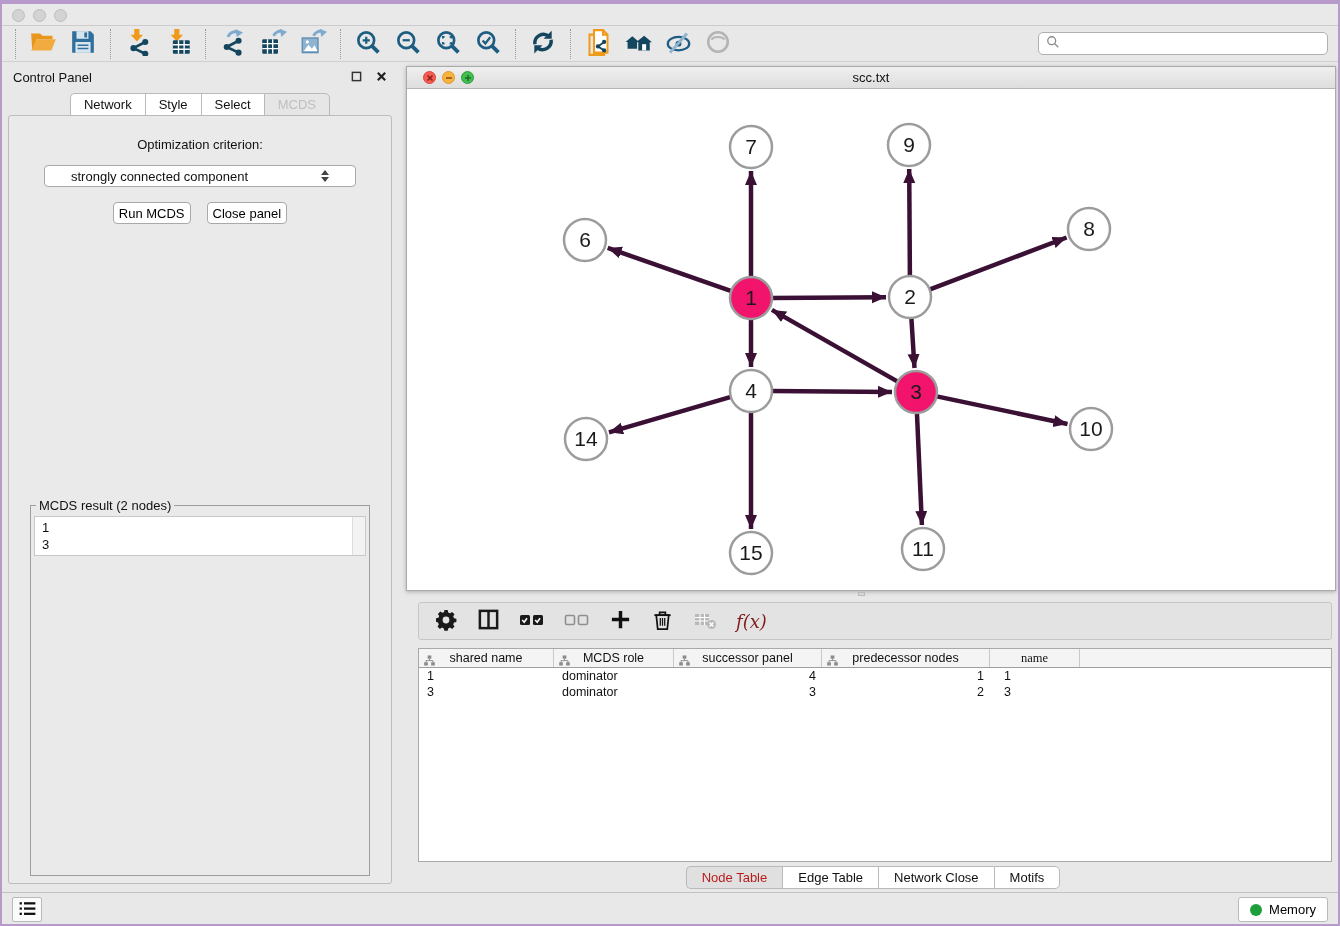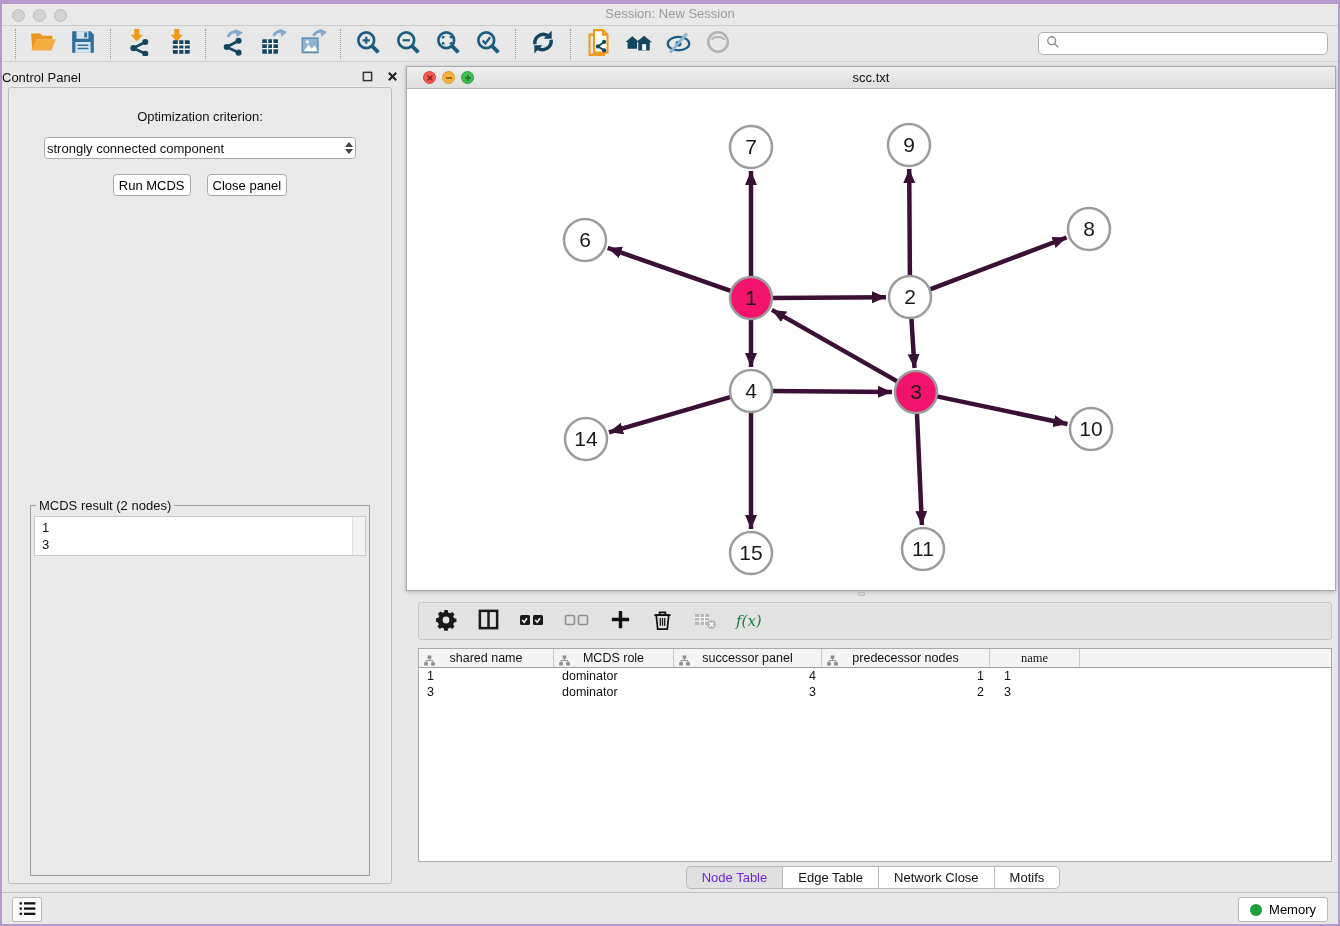--- a/index.html
+++ b/index.html
@@ -27,33 +27,33 @@
   .search-wrap { margin-left:auto; margin-right:4px; width:290px; height:23px; background:#fff;
     border:1px solid #b0b0b0; border-radius:5px; display:flex; align-items:center; padding:0 7px; gap:5px; }
   .search-wrap input { border:none; outline:none; flex:1; font-size:13px; background:transparent;
     font-family:"Liberation Sans",sans-serif; }
 
   
   .main { height:830px; display:flex; }
 
   
   .control-panel { width:400px; display:flex; flex-direction:column; padding-top:4px; }
-  .panel-header { height:22px; display:flex; align-items:center; padding:0 2px; font-size:13px; }
+  .panel-header { height:22px; display:flex; align-items:center; padding:0 13px; font-size:13px; }
   .ph-icons { margin-left:auto; display:flex; gap:14px; align-items:center; }
   .cp-tabs { display:flex; justify-content:center; margin-top:5px; position:relative; z-index:2; }
   .tab { font-size:13px; padding:3px 13px 3px 13px; background:#fff; border:1px solid #b9b9b9;
     border-right:none; color:#111; }
   .tab:first-child { border-radius:5px 0 0 0; }
   .tab.last { border-right:1px solid #b9b9b9; border-radius:0 5px 0 0; }
   .tab.selected { background:#e6e6e6; color:#bfbfbf; }
   .cp-content { flex:1; margin:-1px 8px 8px 8px; border:1px solid #bdbdbd; border-radius:3px;
     background:#eaeaea; display:flex; flex-direction:column; align-items:center; }
   .opt-label { margin-top:21px; font-size:13px; }
   .cp-select { margin-top:13px; width:312px; height:22px; background:#fff; border:1px solid #a9a9a9;
-    border-radius:4px; display:flex; align-items:center; padding:0 2px; font-size:13px; }
+    border-radius:4px; display:flex; align-items:center; padding:0 26px; font-size:13px; }
   .chev { margin-left:auto; display:flex; flex-direction:column; gap:2px; }
   .chev i { width:0; height:0; border-left:4px solid transparent; border-right:4px solid transparent; }
   .chev .up { border-bottom:5px solid #444; }
   .chev .down { border-top:5px solid #444; }
   .btn-row { margin-top:15px; display:flex; gap:16px; }
   .cbtn { font-size:13px; height:22px; padding:0 5px; background:#fff; border:1px solid #a9a9a9;
     border-radius:4px; font-family:"Liberation Sans",sans-serif; }
   fieldset.result { margin-top:auto; margin-bottom:7px; width:340px; height:378px;
     border:1px solid #9e9e9e; padding:3px; background:transparent; }
   fieldset.result legend { font-size:13px; padding:0 3px; margin-left:2px; }
@@ -78,56 +78,55 @@
 
   .h-split { height:6px; position:relative; }
   .h-split .grip { position:absolute; left:452px; top:1px; width:7px; height:4px;
     background:#d6d6d6; border:1px solid #bbb; }
 
   
   .table-panel { flex:1; display:flex; flex-direction:column; }
   .tp-toolbar { margin:5px 8px 0 12px; height:38px; background:#e3e3e3; border:1px solid #c6c6c6;
     border-radius:3px; display:flex; align-items:center; padding:0 15px; gap:19px; }
   .tpbtn { background:transparent; border:none; padding:0; display:flex; align-items:center; justify-content:center; }
-  .fx-label { font-family:"DejaVu Serif", serif; font-style:italic; font-size:15px; color:#15803d; }
+  .fx-label { font-family:"DejaVu Serif", serif; font-style:italic; font-size:18px; color:#7f1d1d; }
   .tp-table { margin:8px 8px 0 12px; flex:1; background:#ffffff; border:1px solid #a9a9a9; overflow:hidden; }
   .tp-thead { display:flex; height:19px; background:#f4f4f4; border-bottom:1px solid #9f9f9f; }
   .th { display:flex; align-items:center; border-right:1px solid #c9c9c9; position:relative; }
   .th .hicon { position:absolute; left:5px; top:3px; }
   .th .lbl { flex:1; text-align:center; font-size:12.5px; }
   .tr { display:flex; height:16px; align-items:center; font-size:12.5px; }
   .td { overflow:hidden; white-space:nowrap; }
   .td.left  { padding-left:8px; }
   .td.right { text-align:right; padding-right:6px; }
   .td.name  { padding-left:14px; }
   .tp-tabs { height:30px; display:flex; justify-content:center; align-items:center; }
   .tptab { font-size:13px; padding:3px 15px; background:#fff; border:1px solid #b9b9b9; border-right:none; }
   .tptab:first-child { border-radius:5px 0 0 5px; }
   .tptab.last { border-right:1px solid #b9b9b9; border-radius:0 5px 5px 0; }
-  .tptab.selected { background:#e0e0e0; color:#6d28d9; }
+  .tptab.selected { background:#e0e0e0; color:#b91c1c; }
 
   
   .statusbar { height:34px; border-top:1px solid #c2c2c2; display:flex; align-items:center; padding:0 12px; }
   .sb-btn { width:30px; height:25px; background:#fbfbfb; border:1px solid #b9b9b9; border-radius:2px;
     display:flex; align-items:center; justify-content:center; padding:0; }
   .mem-btn { margin-left:auto; height:25px; background:#fff; border:1px solid #b9b9b9; border-radius:3px;
     display:flex; align-items:center; gap:7px; padding:0 11px; font-size:13px;
     font-family:"Liberation Sans",sans-serif; }
   .mem-dot { width:12px; height:12px; border-radius:50%; background:#1f9e3d; }
 </style>
 </head>
 <body>
 
 <div class="frame"></div>
 
 <div class="titlebar">
   <span class="tl"></span>
   <span class="tl"></span>
   <span class="tl"></span>
-  <div class="win-title">Session: New Session</div>
 </div>
 
 <div class="toolbar" id="main-toolbar">
 
   <span class="tsep"></span>
     <button class="tbtn">
       <span><svg viewBox="0 0 24 24" width="27" height="27">
           <path d="M1 4h8l2 2h9v3H6L2 19z" fill="#e9961d"></path>
           <path d="M6 9h17l-4 10H1z" fill="#f2ab3f"></path>
         </svg></span>
@@ -280,20 +279,26 @@
       <span>Control Panel</span>
       <span class="ph-icons">
         <span><svg viewBox="0 0 12 12" width="11" height="11">
               <rect x="1.5" y="1.5" width="9" height="9" fill="none" stroke="#333" stroke-width="1.6"></rect>
             </svg></span>
         <span><svg viewBox="0 0 12 12" width="11" height="11">
               <path d="M2 2l8 8M10 2l-8 8" stroke="#222" stroke-width="2.4"></path>
             </svg></span>
       </span>
     </div>
+    <div class="cp-tabs" id="cp-tabs">
+        <div class="tab">Network</div>
+        <div class="tab">Style</div>
+        <div class="tab">Select</div>
+        <div class="tab last selected">MCDS</div>
+      </div>
     <div class="cp-content">
       <div class="opt-label">Optimization criterion:</div>
       <div class="cp-select">
         <span>strongly connected component</span>
         <span class="chev">
             <i class="up"></i>
             <i class="down"></i>
           </span>
       </div>
       <div class="btn-row">

